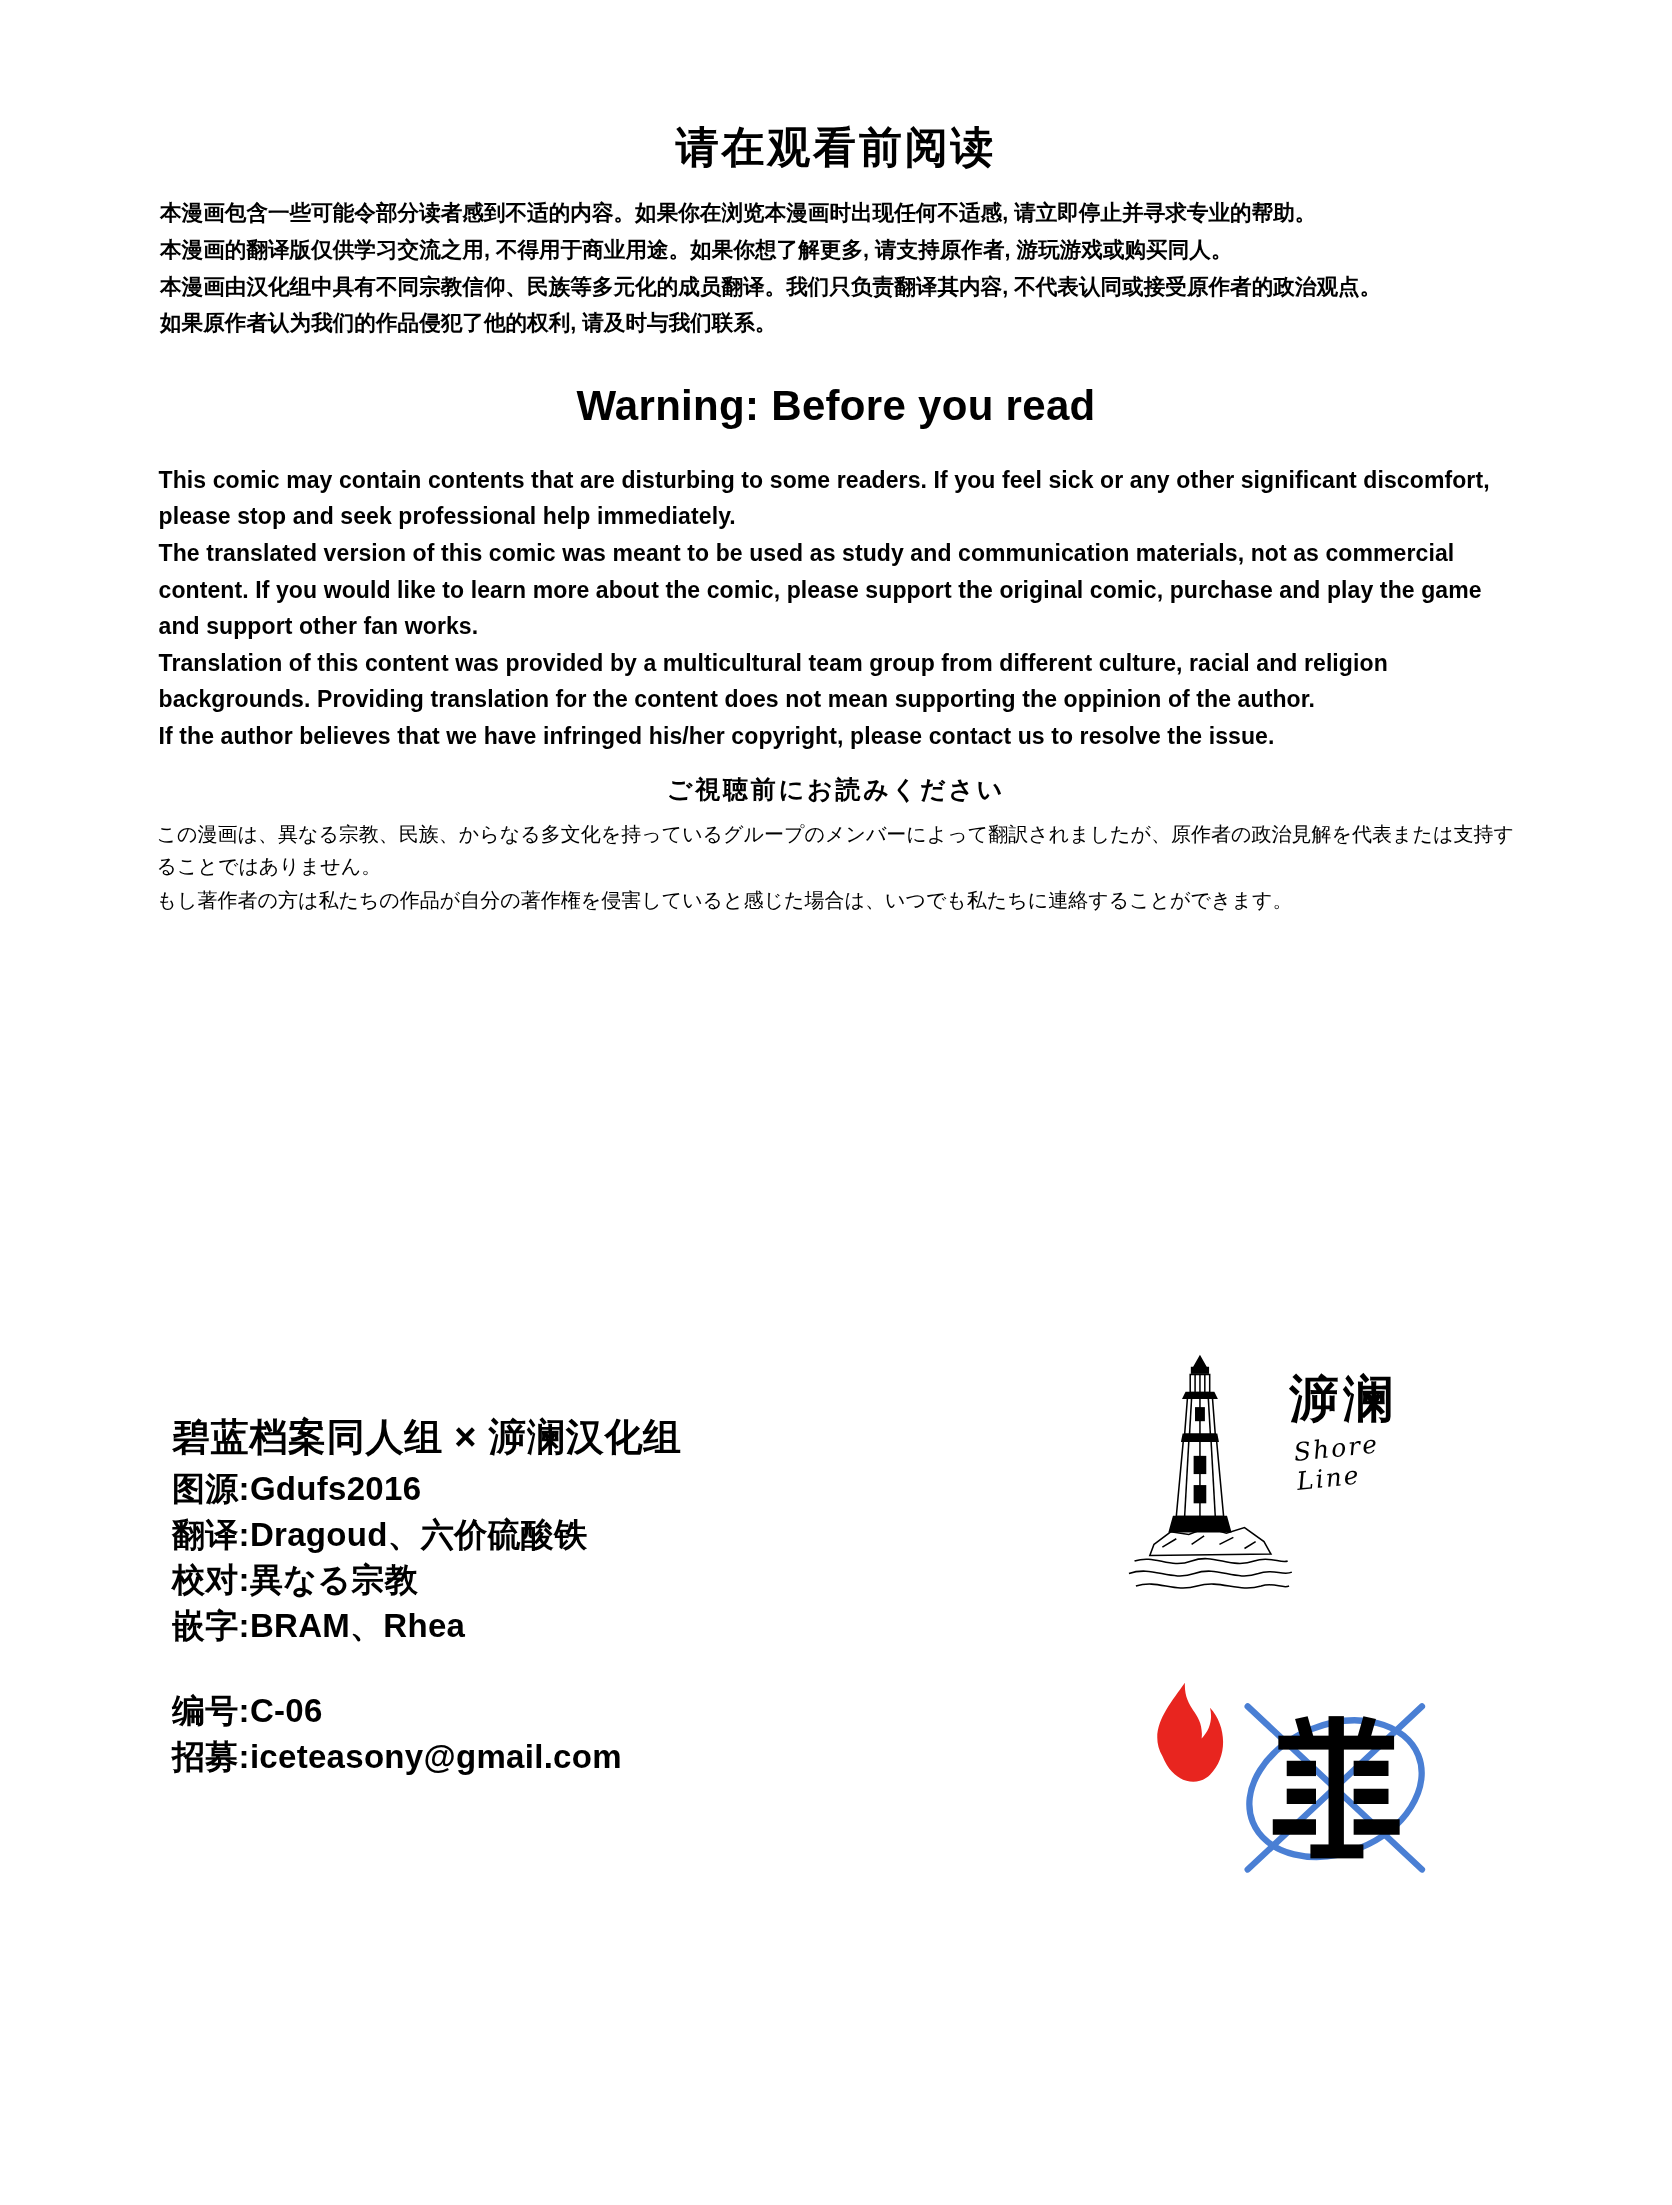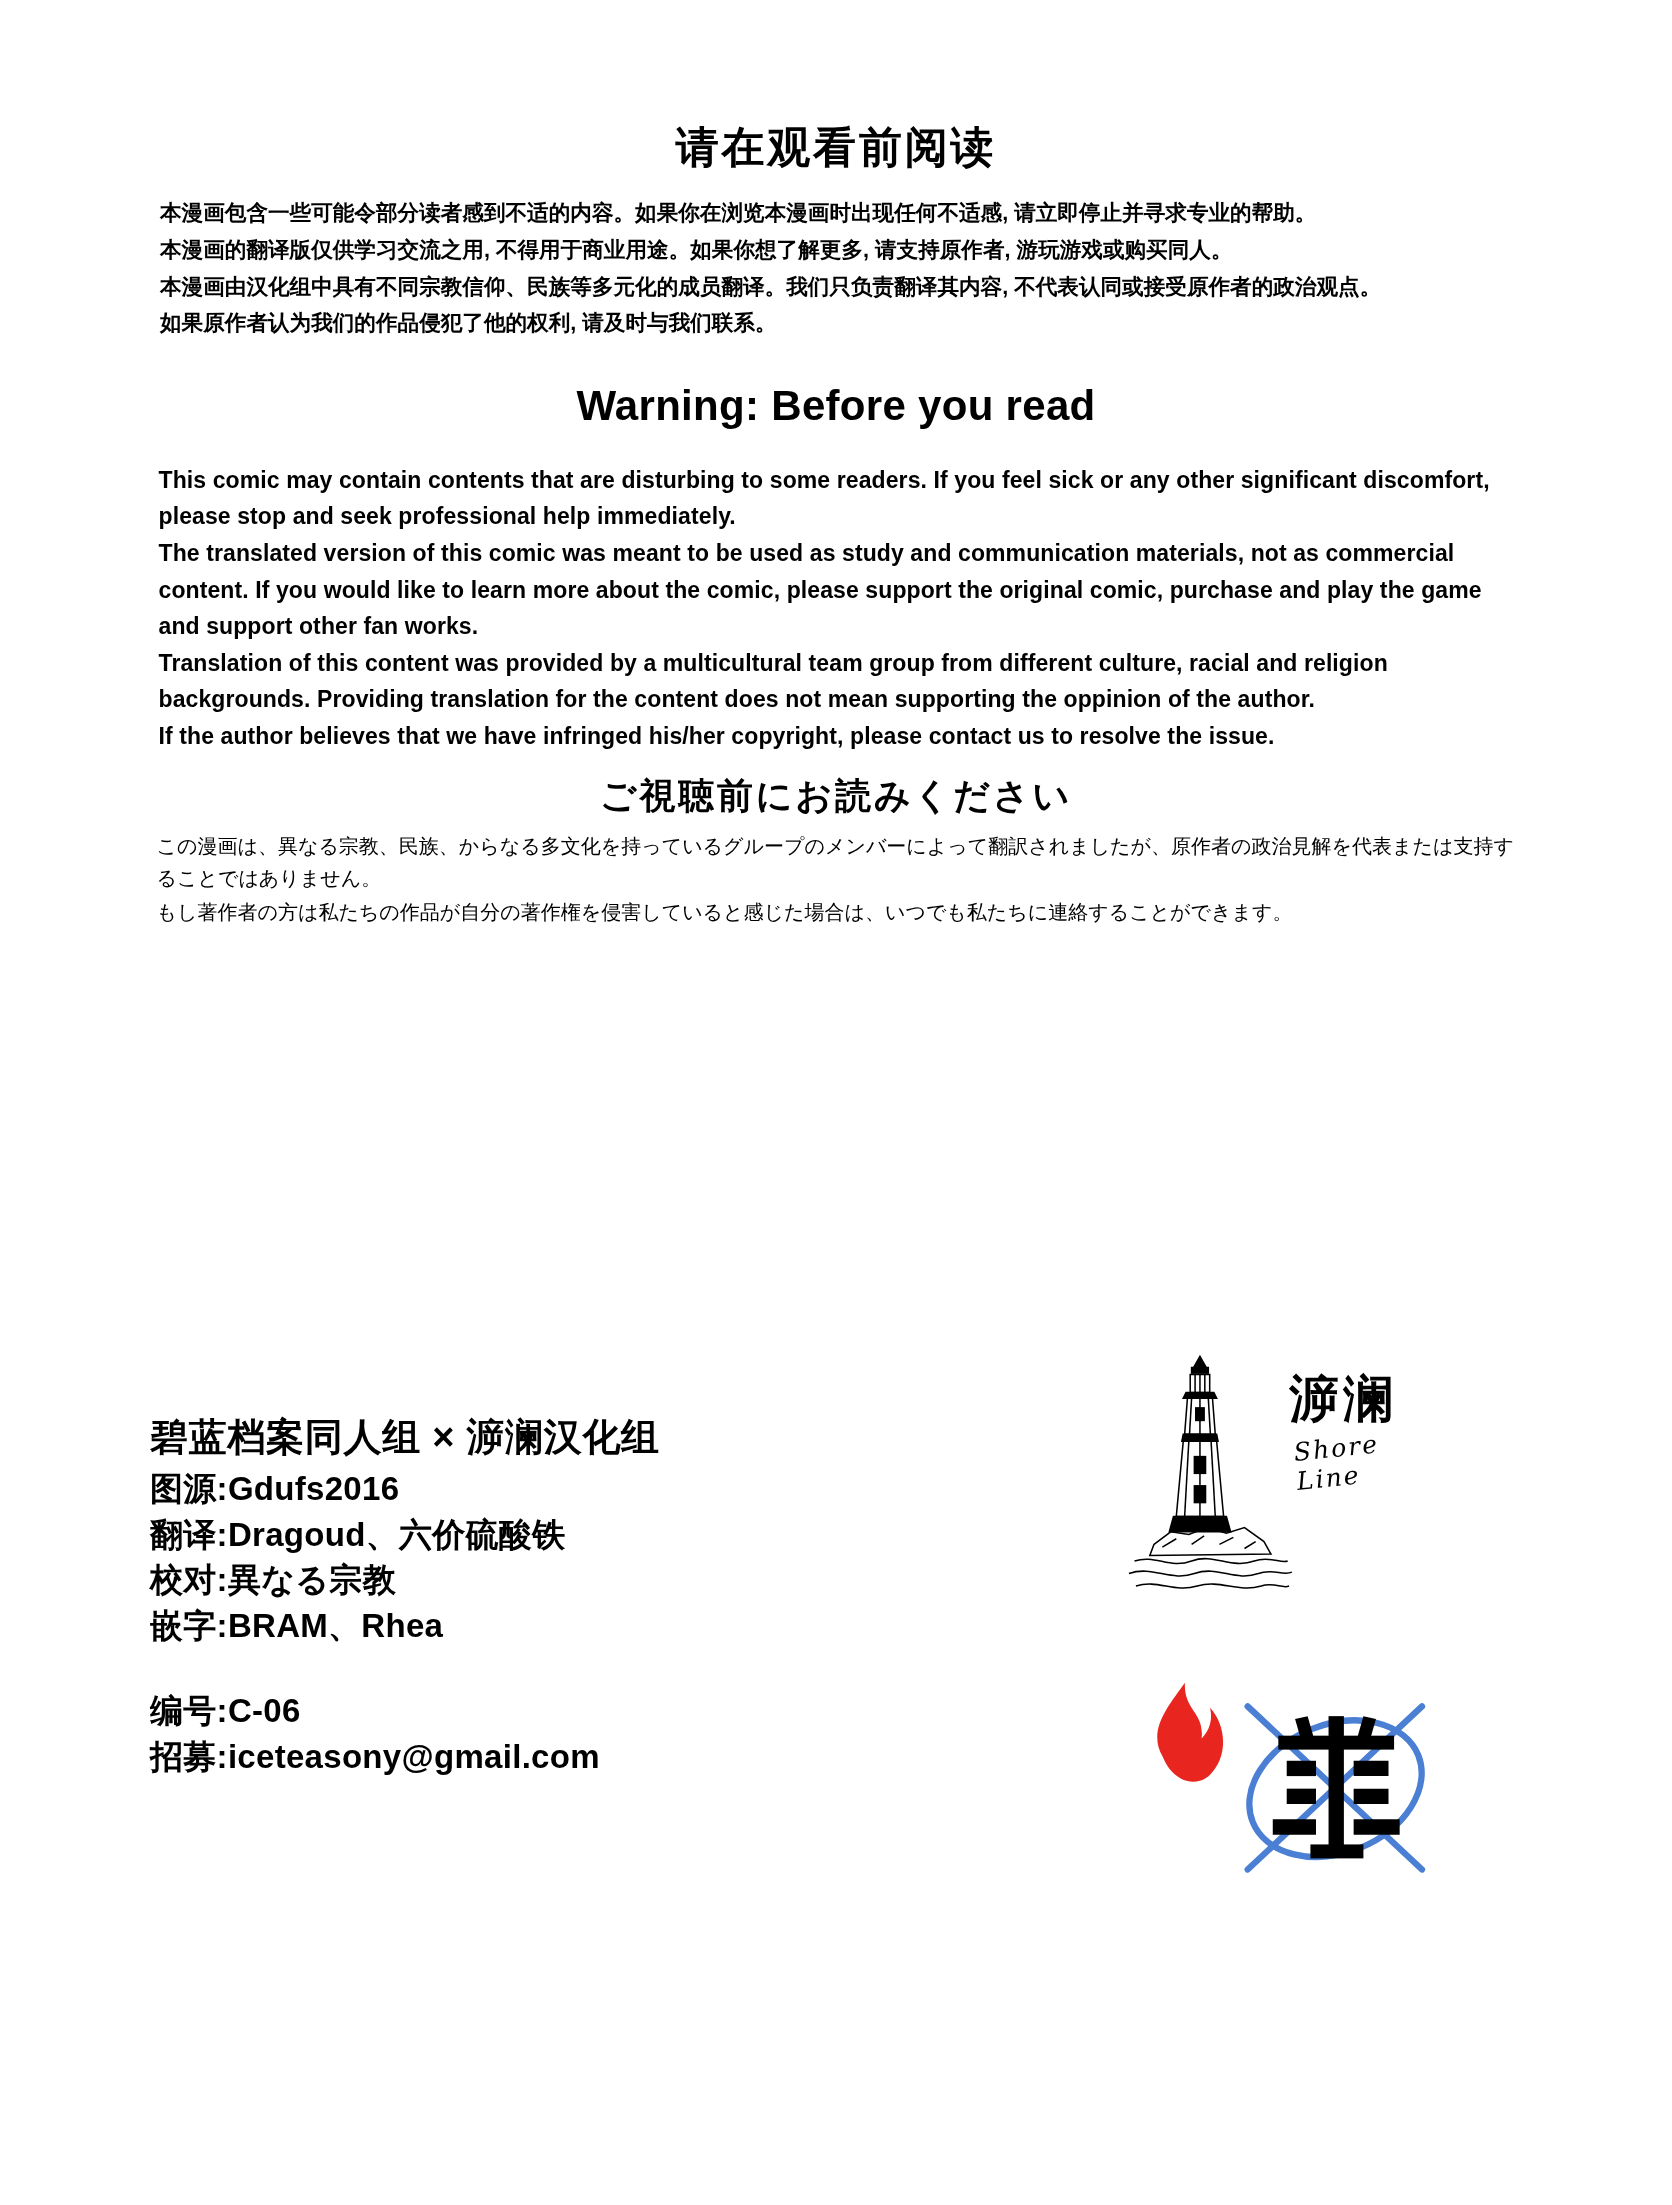--- a/index.html
+++ b/index.html
@@ -38,21 +38,21 @@
     font-size: 42px;
     font-weight: 700;
     margin: 16px;
     padding-top: 25px;
     padding-bottom: 12.5px;
     line-height: 1.1;
     letter-spacing: 0.3px;
   }
   .h-jp {
     text-align: center;
-    font-size: 36px;
+    font-size: 25px;
     font-weight: 700;
     margin: 0;
     padding-top: 21px;
     padding-bottom: 11px;
     line-height: 1.1;
     letter-spacing: 2.8px;
   }
 
   
   .block {
@@ -90,21 +90,21 @@
     font-size: 20px;
     font-weight: 400;
     line-height: 1.62;
     margin: 0 0 1.4px 0;
     letter-spacing: 0px;
   }
 
   
   .credits {
     position: absolute;
-    left: 150px;
+    left: 172px;
     top: 1414px;
     width: 836px;
   }
   .credit-title {
     font-size: 38px;
     font-weight: 700;
     line-height: 1.26;
     letter-spacing: 0.7px;
     margin-bottom: 4.2px;
   }

